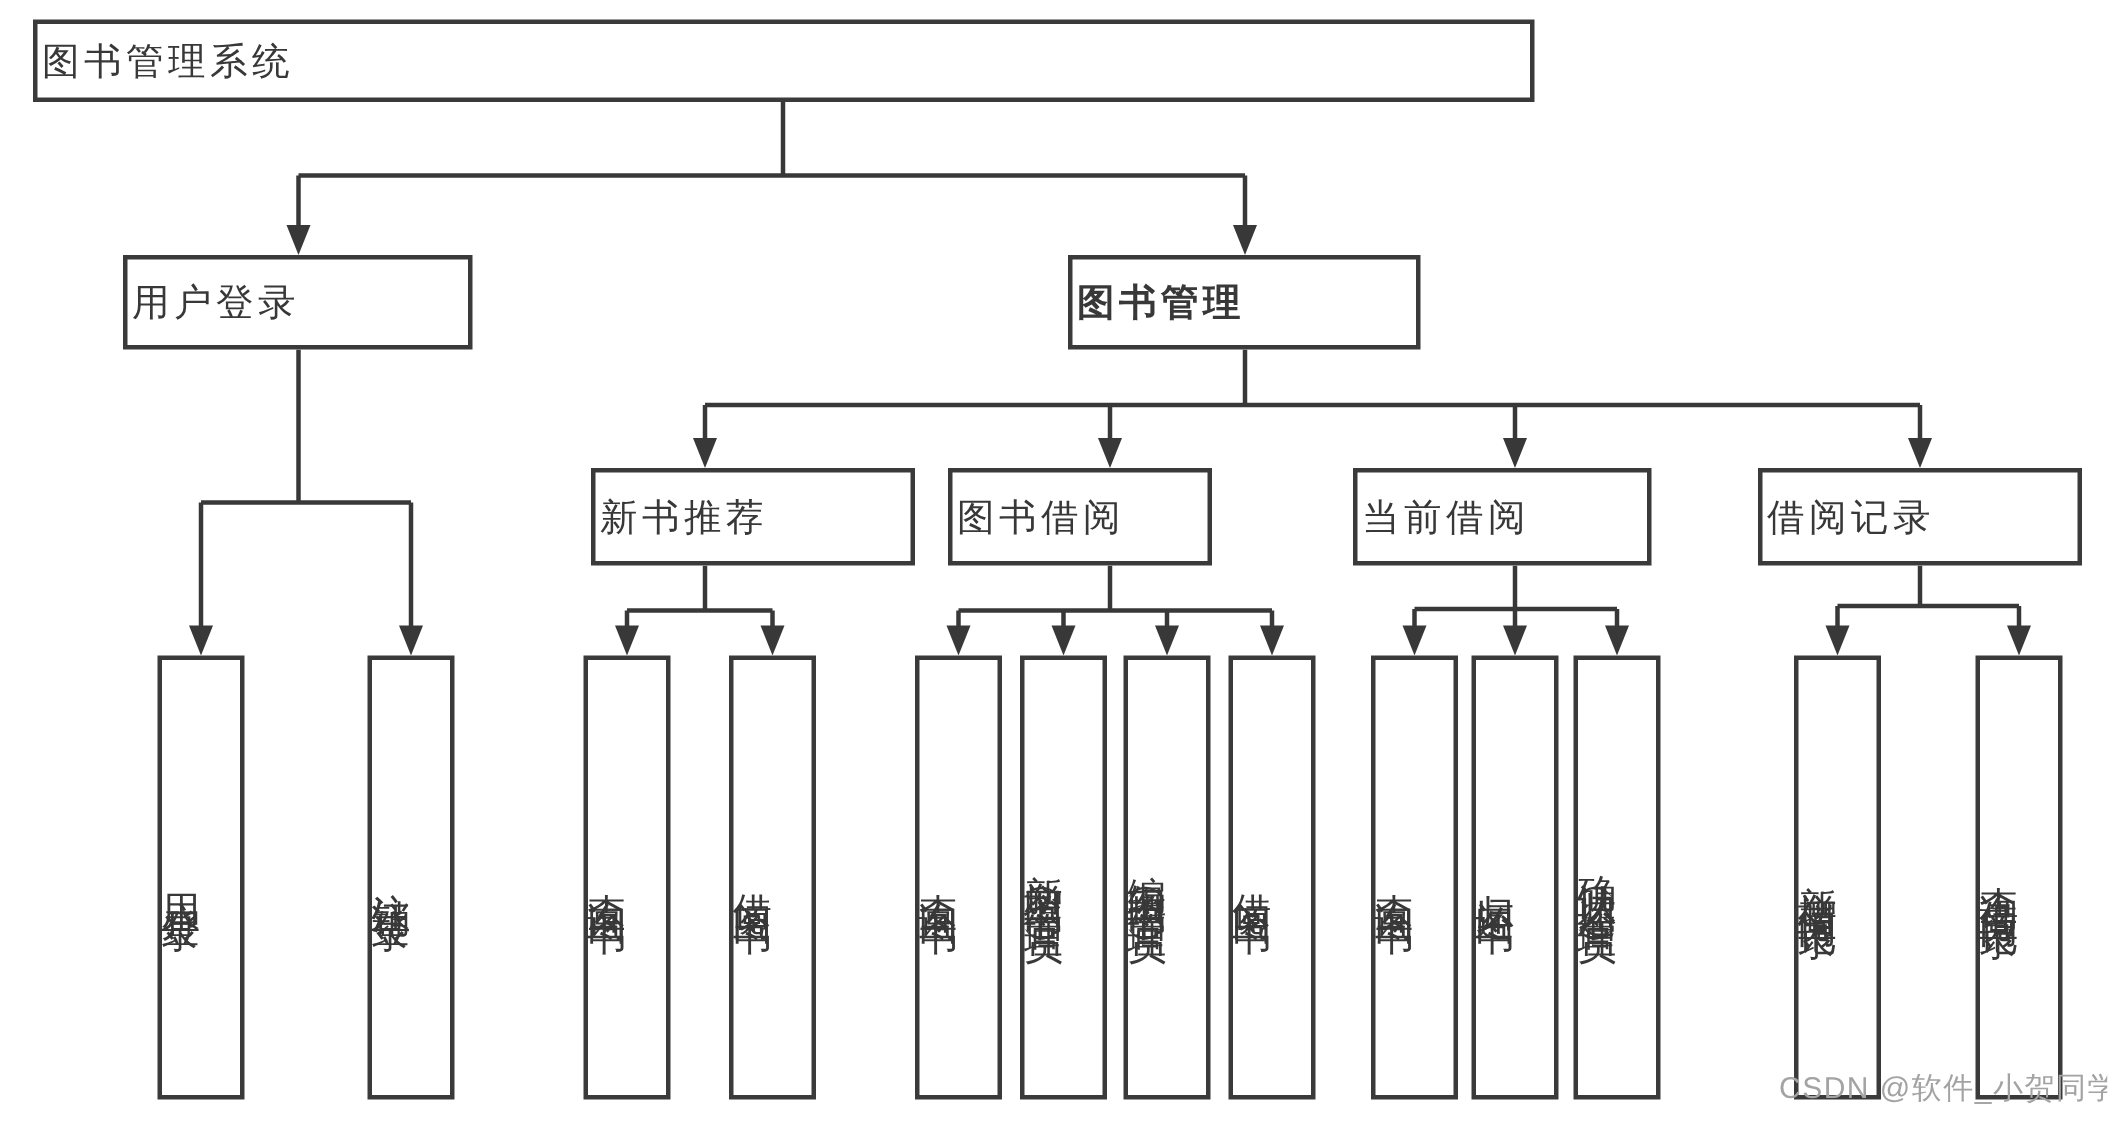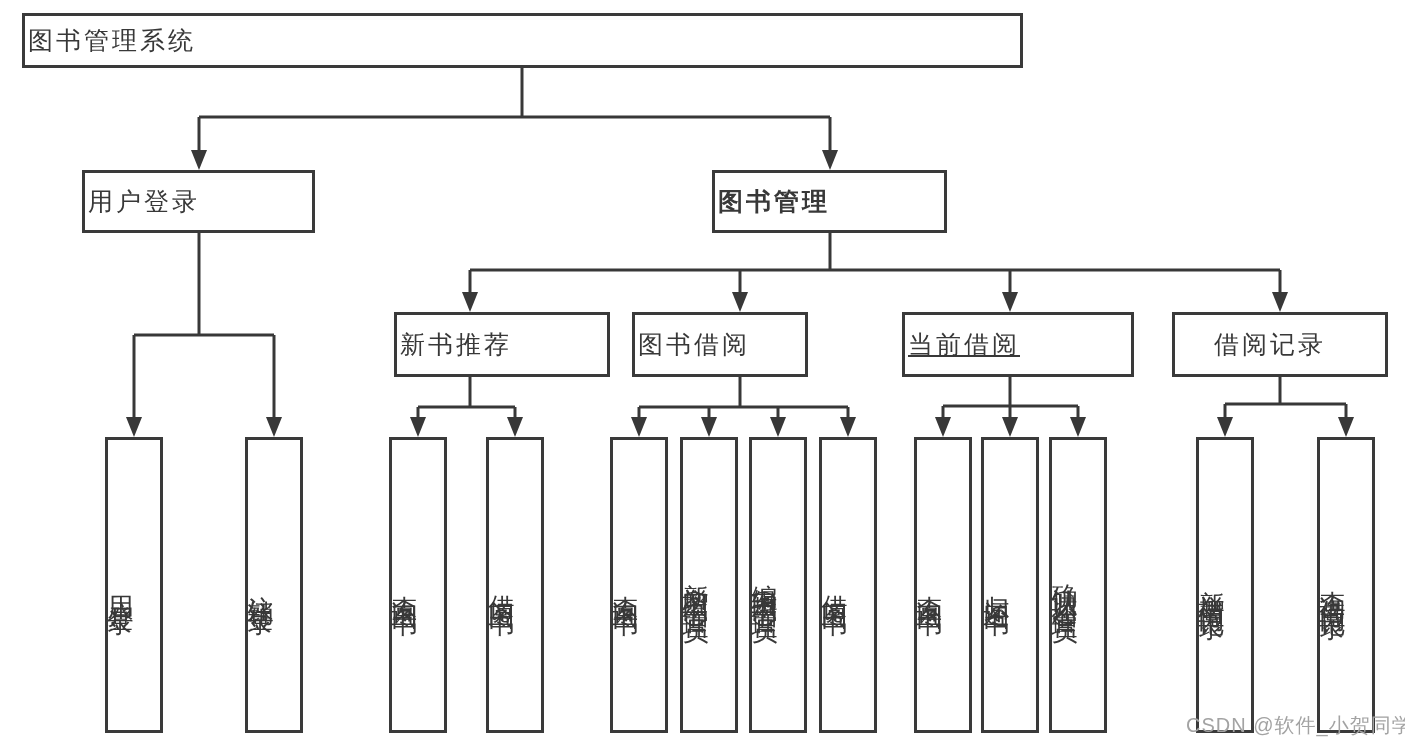--- a/index.html
+++ b/index.html
@@ -159,24 +159,24 @@
   <div class="node" style="left:712px; top:170px; width:235px; height:63px;font-weight:bold;">
     <span class="hlabel">图书管理</span>
   </div>
 
   <div class="node" style="left:362px; top:312px; width:216px; height:65px;margin-left:32px;">
     <span class="hlabel">新书推荐</span>
   </div>
   <div class="node" style="left:632px; top:312px; width:176px; height:65px;">
     <span class="hlabel">图书借阅</span>
   </div>
-  <div class="node" style="left:902px; top:312px; width:232px; height:65px;text-decoration:underline;">
+  <div class="node" style="left:902px; top:312px; width:199px; height:65px;">
     <span class="hlabel">当前借阅</span>
   </div>
-  <div class="node" style="left:1172px; top:312px; width:216px; height:65px;padding-left:36px;">
+  <div class="node" style="left:1172px; top:312px; width:216px; height:65px;">
     <span class="hlabel">借阅记录</span>
   </div>
 
   <div class="node leaf" style="left:105px;">
     <span class="vtext">用户登录</span>
   </div>
   <div class="node leaf" style="left:245px;">
     <span class="vtext">注销登录</span>
   </div>
 

